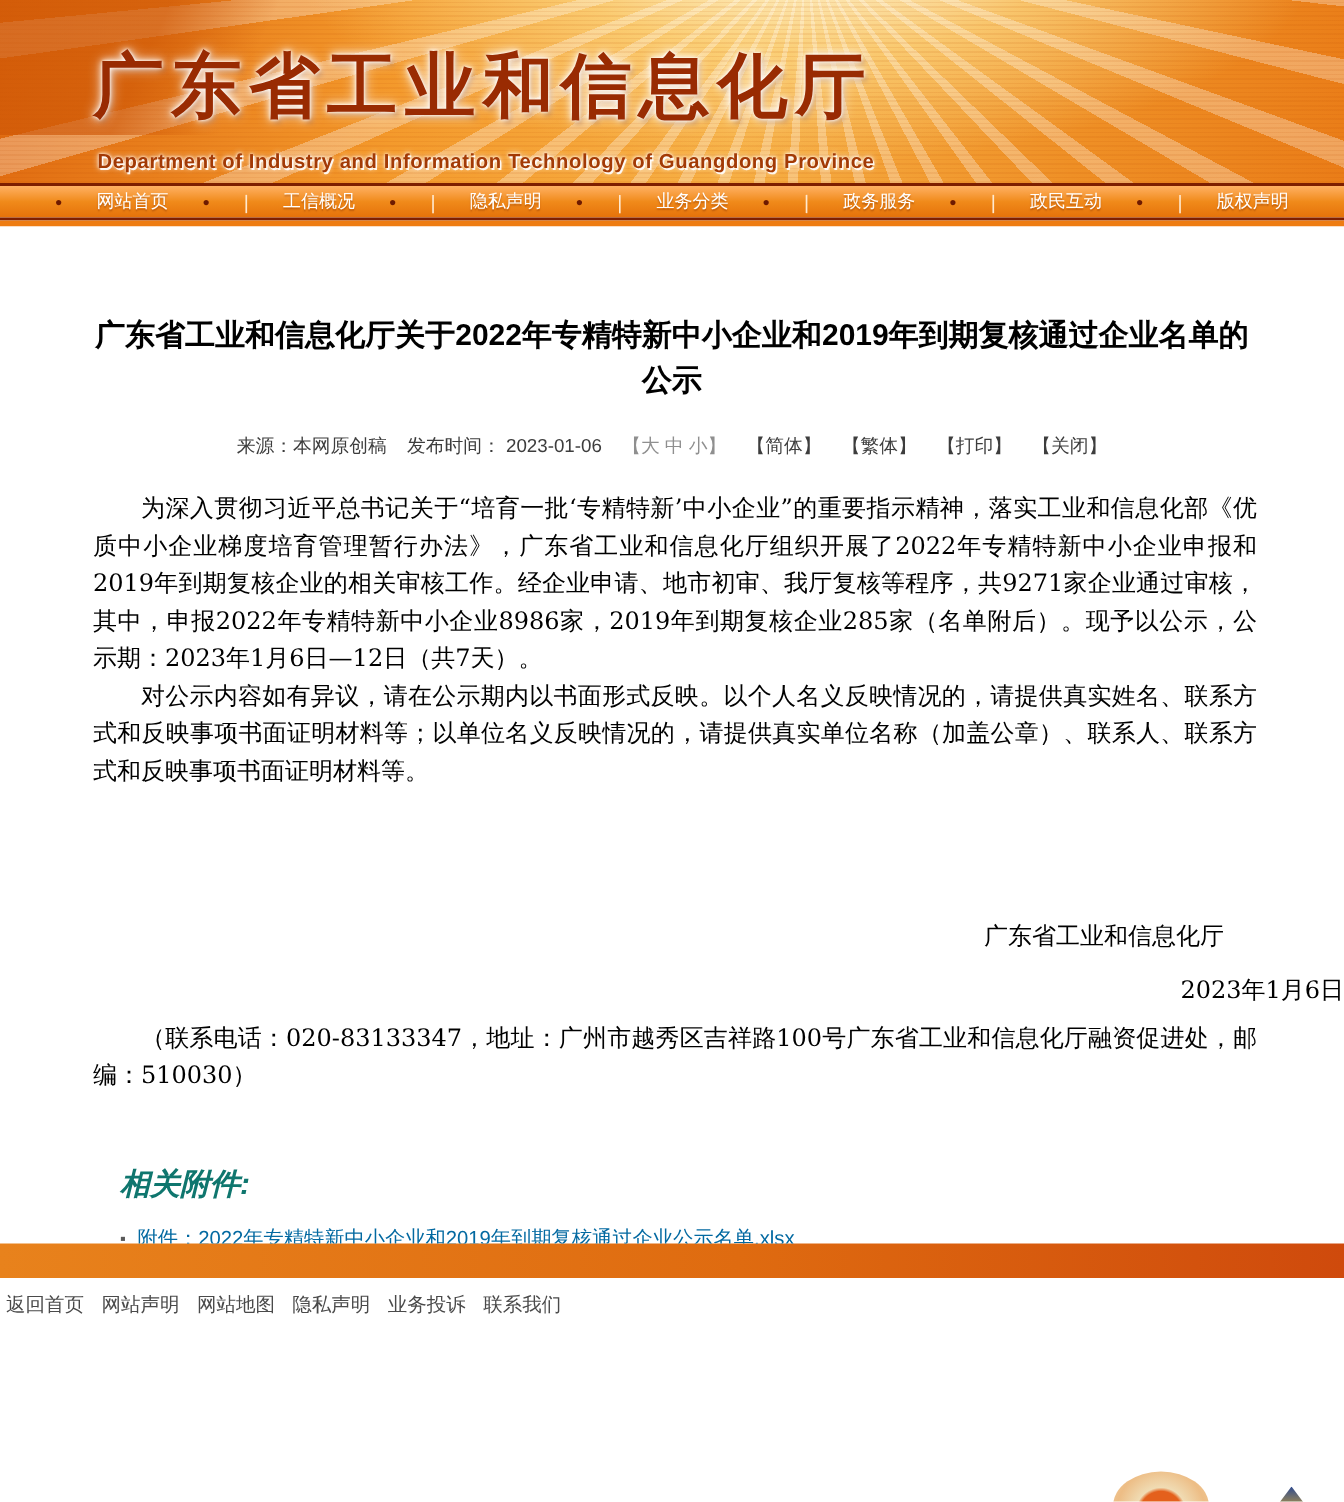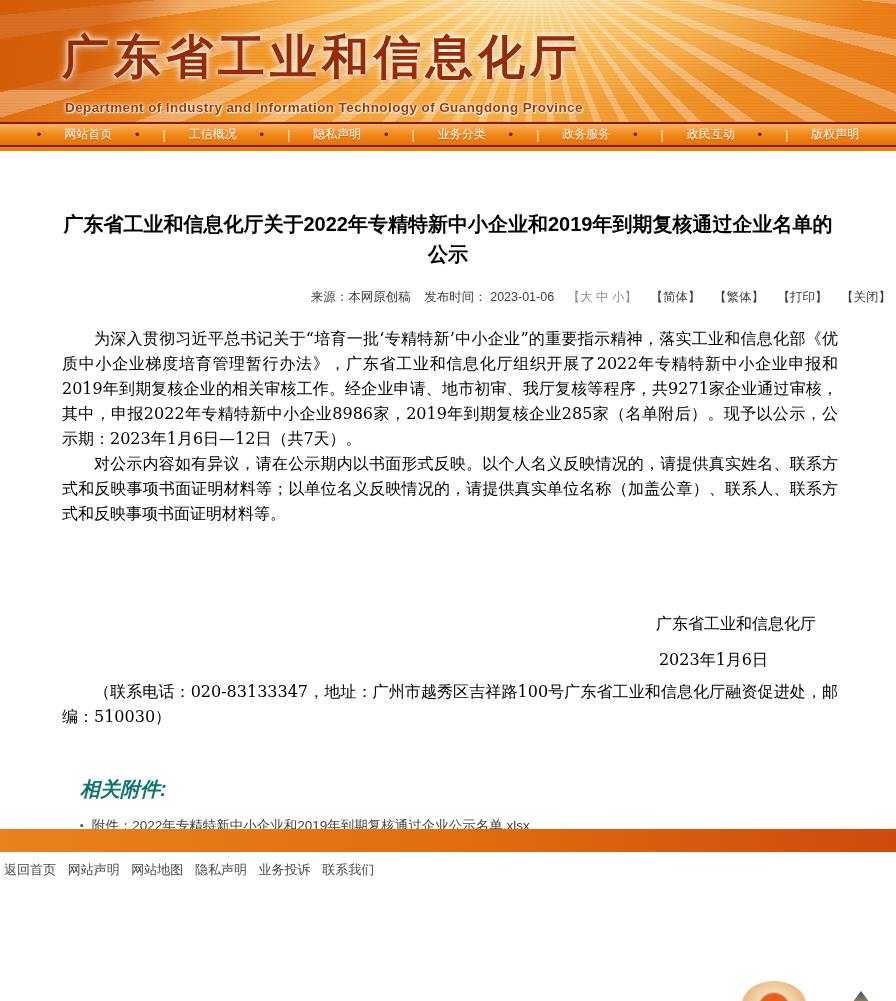--- a/index.html
+++ b/index.html
@@ -57,51 +57,51 @@
   
   .content { height: 678px; overflow: hidden; background: #fff; }
 
   .article-title {
     margin: 58px auto 0 auto; max-width: 772px;
     font-size: 20px; line-height: 30px; font-weight: bold; color: #000;
     text-align: center;
     font-family: "Liberation Sans", sans-serif;
   }
   .meta {
-    margin-top: 20px; text-align: right;
+    margin-top: 20px; text-align: center;
     font-size: 12.5px; color: #3d3d3d;
   }
   .meta span { margin: 0 5px; white-space: nowrap; }
   .meta .dim { color: #8f8f8f; }
   .meta .ctl { cursor: pointer; }
 
   .body-text {
     margin-top: 20px; padding: 0 58px 0 62px;
     font-family: "DejaVu Serif", "Liberation Serif", serif;
     font-size: 16px; line-height: 25px; color: #000;
     text-align: justify;
   }
   .body-text p { text-indent: 2em; }
   .attach-line { margin-top: 40px; text-indent: 2em;
     font-family: "DejaVu Serif", "Liberation Serif", serif;
     font-size: 16px; line-height: 25px; padding: 0 58px 0 62px; }
 
   .sig-name { margin-top: 85px; text-align: right; padding-right: 80px;
     font-family: "DejaVu Serif", "Liberation Serif", serif; font-size: 16px; line-height: 25px; }
-  .sig-date { margin-top: 11px; text-align: right; padding-right: 128px;
+  .sig-date { margin-top: 11px; text-align: right; 
     font-family: "DejaVu Serif", "Liberation Serif", serif; font-size: 16px; line-height: 25px; }
   .contact { margin-top: 7px; }
 
   .related-title {
     margin: 47px 0 0 80px;
     font-size: 20px; font-weight: bold; color: #0f766e; font-style: italic;
   }
   .file-row { margin: 14px 0 0 80px; font-size: 13.5px; color: #595959; }
   .file-row .bullet { color: #595959; margin-right: 4px; font-size: 11px; vertical-align: 1px; }
-  .file-link { color: #404040; text-decoration: none; cursor: pointer; text-align: center; }
+  .file-link { color: #0369a1; text-decoration: none; cursor: pointer; text-align: center; }
 
   .share-row { margin: 12px 0 0 80px; display: flex; align-items: center; gap: 4px; }
   .share-label { font-size: 13px; color: #666; margin-right: 2px; }
   .share-btn {
     width: 30px; height: 30px; border-radius: 50%;
     display: flex; align-items: center; justify-content: center;
     background: #fff; cursor: pointer;
   }
   .share-wechat { border: 1.6px solid #5fc33b; }
   .share-weibo  { border: 1.6px solid #f06a5c; }

